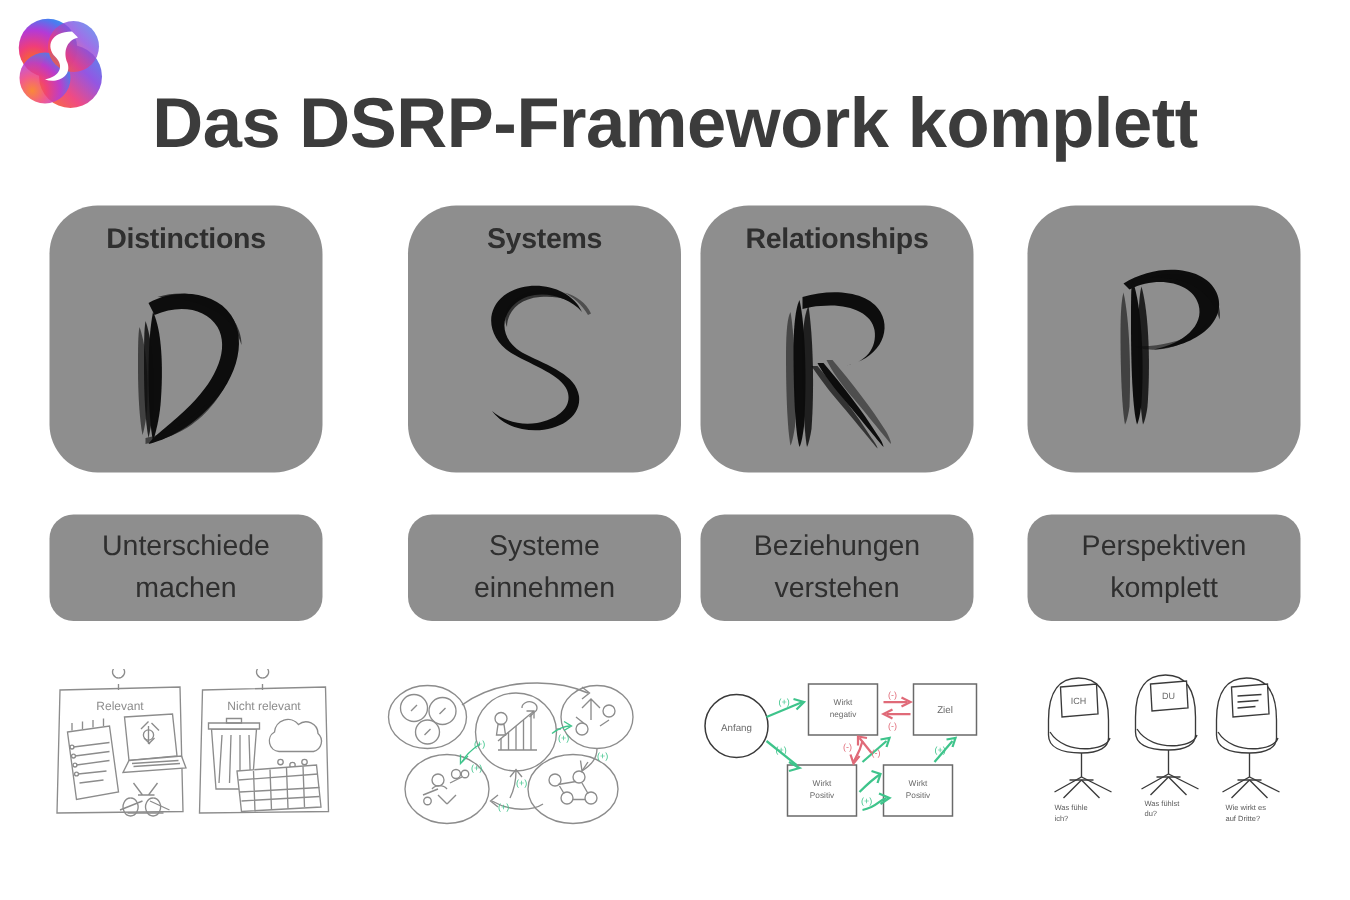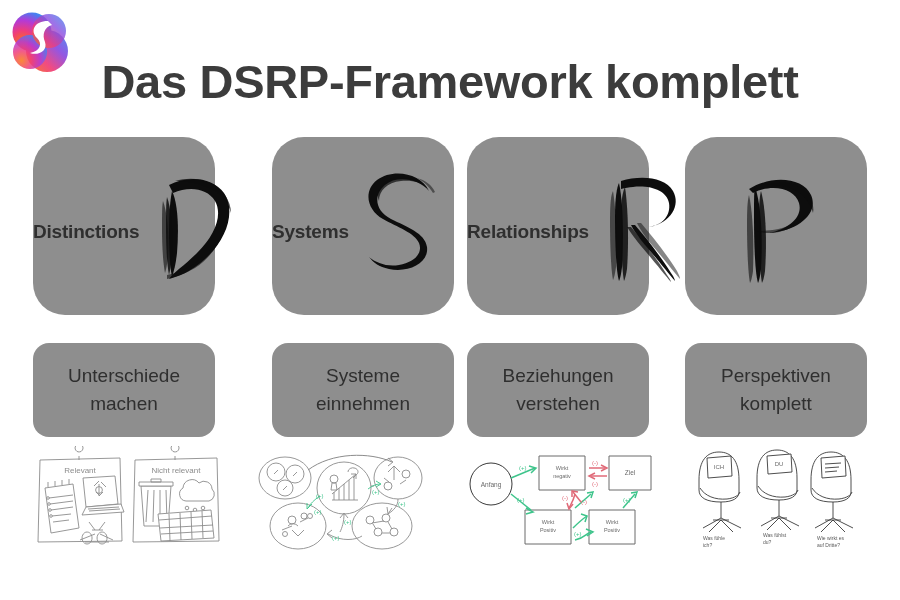--- a/index.html
+++ b/index.html
@@ -25,34 +25,34 @@
   }
   .col-0 { left: 33px; }
   .col-1 { left: 250px; margin-left: 22px; }
   .col-2 { left: 467px; }
   .col-3 { left: 685px; }
 
   
   .letter-card {
     position: absolute; top: 137px; width: 182px; height: 178px;
     background: #8e8e8e; border-radius: 32px;
-    display: flex; flex-direction: row; align-items: center;
+    display: flex; flex-direction: column; align-items: center;
   }
   .letter-card .cap {
     margin-top: 12px;
     font-size: 19px; font-weight: bold; color: #2f2f2f;
     letter-spacing: -0.2px;
     white-space: nowrap;
   }
   .glyph { flex: 1; width: 100%; display: flex; align-items: center; justify-content: center; }
   .glyph svg { display: block; }
 
   
   .action-card {
-    position: absolute; top: 343px; width: 182px; height: 94px;
+    position: absolute; top: 343px; width: 182px; height: 71px;
     background: #8e8e8e; border-radius: 16px;
     display: flex; align-items: center; justify-content: center;
     text-align: center;
     color: #2f2f2f; font-size: 19px; line-height: 1.45;
     font-family: "Liberation Sans", sans-serif;
   }
   .action-card .l2 { display: block; }
 
   
   .sketch {

